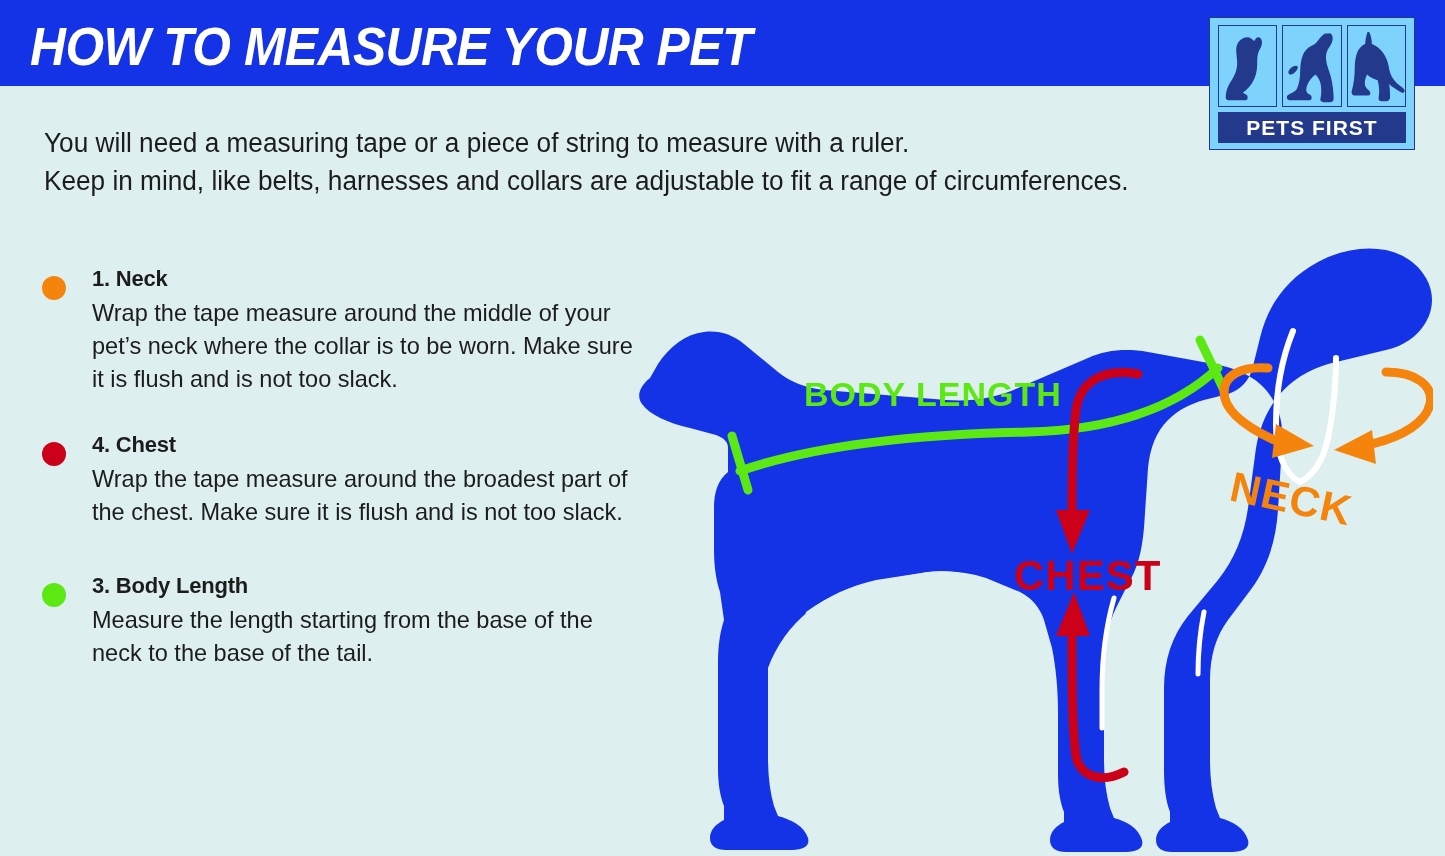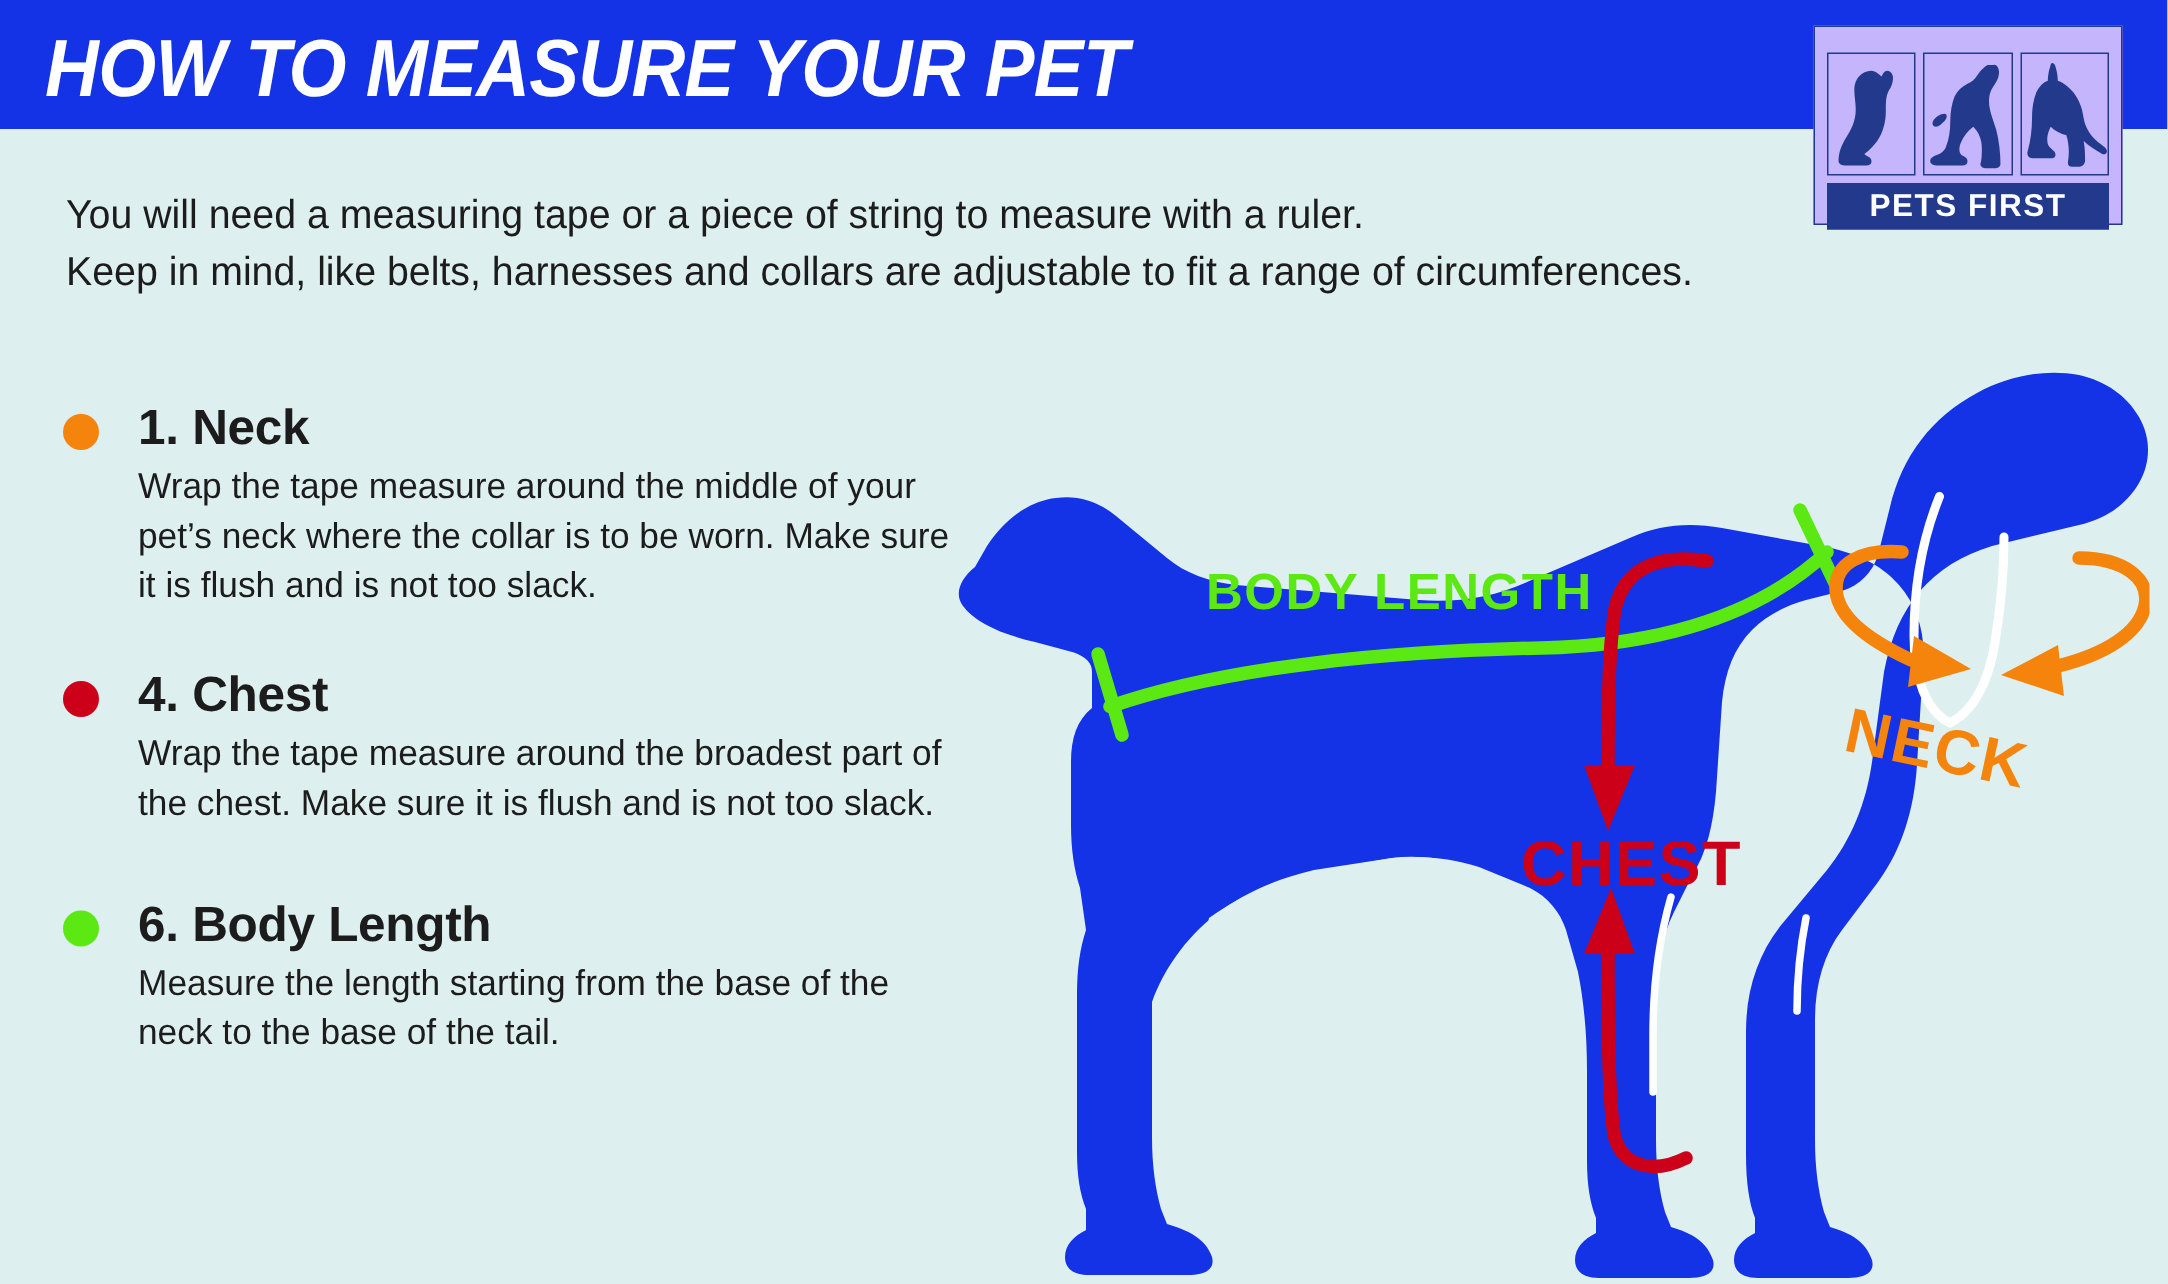--- a/index.html
+++ b/index.html
@@ -40,24 +40,24 @@
     white-space: nowrap;
   }
 
   
   .logo {
     position: absolute;
     left: 1209px;
     top: 17px;
     width: 206px;
     height: 133px;
-    background: #c4b5fd;
+    background: #7dd3fc;
     border: 1px solid #233a8c;
     box-sizing: border-box;
-    padding: 17px 8px 6px 8px;
+    padding: 7px 8px 6px 8px;
   }
   .logo-boxes {
     display: flex;
     gap: 5px;
     height: 82px;
   }
   .logo-box {
     flex: 1;
     border: 1px solid #233a8c;
     position: relative;
@@ -108,21 +108,21 @@
   .step-bullet {
     position: absolute;
     left: 0;
     top: 10px;
     width: 24px;
     height: 24px;
     border-radius: 50%;
   }
   .step-heading {
     margin: 0 0 4px 50px;
-    font-size: 33px;
+    font-size: 22px;
     font-weight: bold;
     color: #1c1c1c;
     letter-spacing: -0.2px;
   }
   .step-body {
     margin: 0 0 0 50px;
     font-size: 24px;
     line-height: 33px;
     color: #1c1c1c;
     width: 560px;
@@ -187,21 +187,21 @@
   </div>
 
   <div class="step" style="margin-top:37px">
     <span class="step-bullet" style="background:#cc0018"></span>
     <div class="step-heading">4. Chest</div>
     <div class="step-body">Wrap the tape measure around the broadest part of the chest. Make sure it is flush and is not too slack.</div>
   </div>
 
   <div class="step" style="margin-top:45px">
     <span class="step-bullet" style="background:#5ce813"></span>
-    <div class="step-heading">6. Body Length</div>
+    <div class="step-heading">3. Body Length</div>
     <div class="step-body">Measure the length starting from the base of the neck to the base of the tail.</div>
   </div>
 
 </div>
 
 <div class="diagram">
   <svg viewBox="0 0 805 628" preserveAspectRatio="none">
 
     <g>
       <path fill="#1433e6" d="

